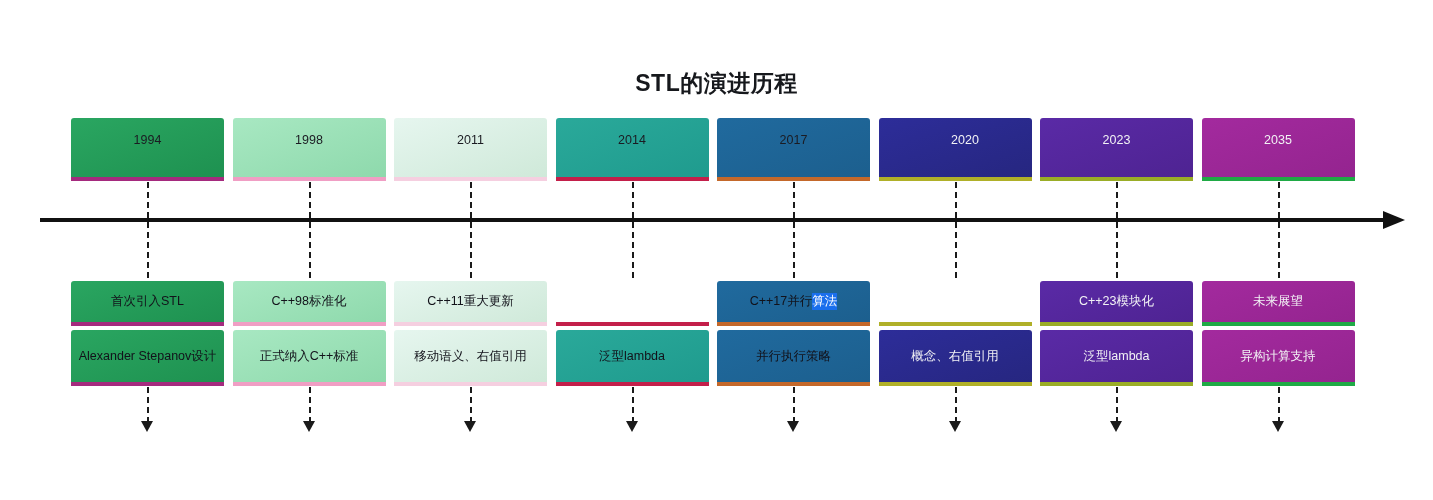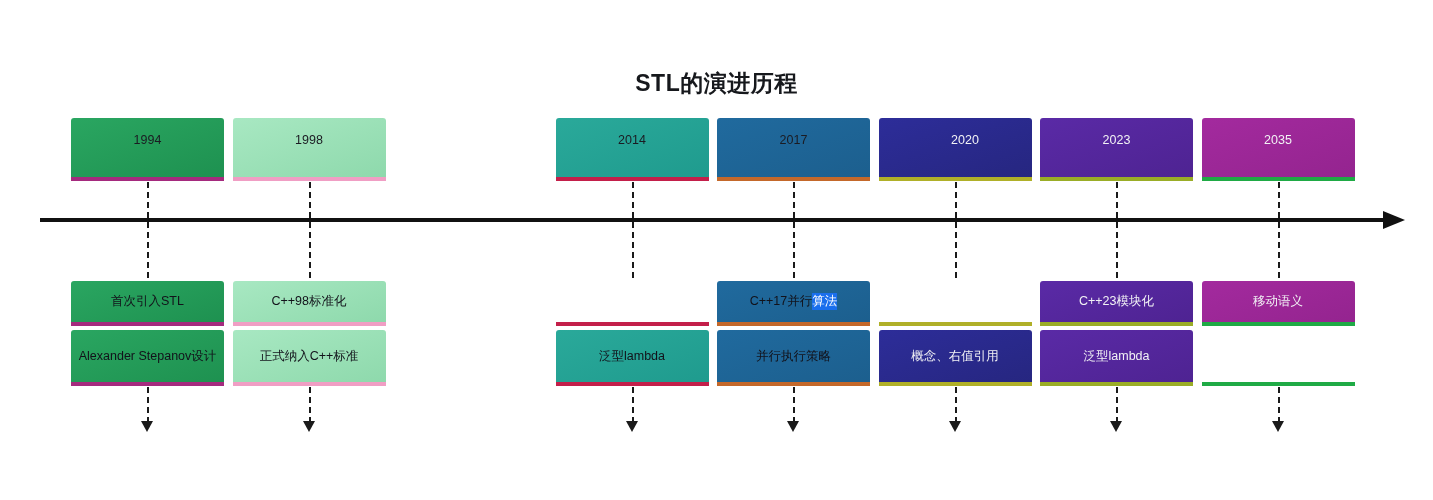--- a/index.html
+++ b/index.html
@@ -152,20 +152,32 @@
       <div class="accent year-accent" style="background: rgb(240, 158, 196);"></div>
       <div class="dash dash-up"></div>
       <div class="dash dash-down"></div>
       <div class="dash dash-tail"></div>
       <div class="tail-head"></div>
       <div class="card card-title" style="background: linear-gradient(160deg, rgb(168, 232, 194) 0%, rgb(142, 217, 172) 100%);">C++98标准化</div>
       <div class="accent title-accent" style="background: rgb(240, 158, 196);"></div>
       <div class="card card-desc" style="background: linear-gradient(160deg, rgb(168, 232, 194) 0%, rgb(142, 217, 172) 100%);">正式纳入C++标准</div>
       <div class="accent desc-accent" style="background: rgb(240, 158, 196);"></div>
     </div>
+    <div class="col" style="left: 323px;">
+      <div class="year-box" style="background: linear-gradient(160deg, rgb(230, 246, 239) 0%, rgb(207, 233, 217) 100%);">2011</div>
+      <div class="accent year-accent" style="background: rgb(245, 207, 224);"></div>
+      <div class="dash dash-up"></div>
+      <div class="dash dash-down"></div>
+      <div class="dash dash-tail"></div>
+      <div class="tail-head"></div>
+      <div class="card card-title" style="background: linear-gradient(160deg, rgb(230, 246, 239) 0%, rgb(207, 233, 217) 100%);">C++11重大更新</div>
+      <div class="accent title-accent" style="background: rgb(245, 207, 224);"></div>
+      <div class="card card-desc" style="background: linear-gradient(160deg, rgb(230, 246, 239) 0%, rgb(207, 233, 217) 100%);">移动语义、右值引用</div>
+      <div class="accent desc-accent" style="background: rgb(245, 207, 224);"></div>
+    </div>
     <div class="col" style="left: 484.5px;">
       <div class="year-box" style="background: linear-gradient(160deg, rgb(42, 169, 154) 0%, rgb(31, 155, 142) 100%);">2014</div>
       <div class="accent year-accent" style="background: rgb(195, 31, 74);"></div>
       <div class="dash dash-up"></div>
       <div class="dash dash-down"></div>
       <div class="dash dash-tail"></div>
       <div class="tail-head"></div>
       <div class="accent title-accent" style="background: rgb(195, 31, 74);"></div>
       <div class="card card-desc" style="background: linear-gradient(160deg, rgb(42, 169, 154) 0%, rgb(31, 155, 142) 100%);">泛型lambda</div>
       <div class="accent desc-accent" style="background: rgb(195, 31, 74);"></div>
@@ -205,17 +217,18 @@
       <div class="card card-desc light-text" style="background: linear-gradient(160deg, rgb(90, 42, 166) 0%, rgb(78, 35, 146) 100%);">泛型lambda</div>
       <div class="accent desc-accent" style="background: rgb(154, 173, 38);"></div>
     </div>
     <div class="col" style="left: 1130.5px;">
       <div class="year-box light-text" style="background: linear-gradient(160deg, rgb(163, 42, 158) 0%, rgb(148, 36, 143) 100%);">2035</div>
       <div class="accent year-accent" style="background: rgb(31, 170, 69);"></div>
       <div class="dash dash-up"></div>
       <div class="dash dash-down"></div>
       <div class="dash dash-tail"></div>
       <div class="tail-head"></div>
-      <div class="card card-title light-text" style="background: linear-gradient(160deg, rgb(163, 42, 158) 0%, rgb(148, 36, 143) 100%);">移动语义</div>
+      <div class="card card-title light-text" style="background: linear-gradient(160deg, rgb(163, 42, 158) 0%, rgb(148, 36, 143) 100%);">未来展望</div>
       <div class="accent title-accent" style="background: rgb(31, 170, 69);"></div>
+      <div class="card card-desc light-text" style="background: linear-gradient(160deg, rgb(163, 42, 158) 0%, rgb(148, 36, 143) 100%);">异构计算支持</div>
       <div class="accent desc-accent" style="background: rgb(31, 170, 69);"></div>
     </div>
   </div>
 
 </body></html>

